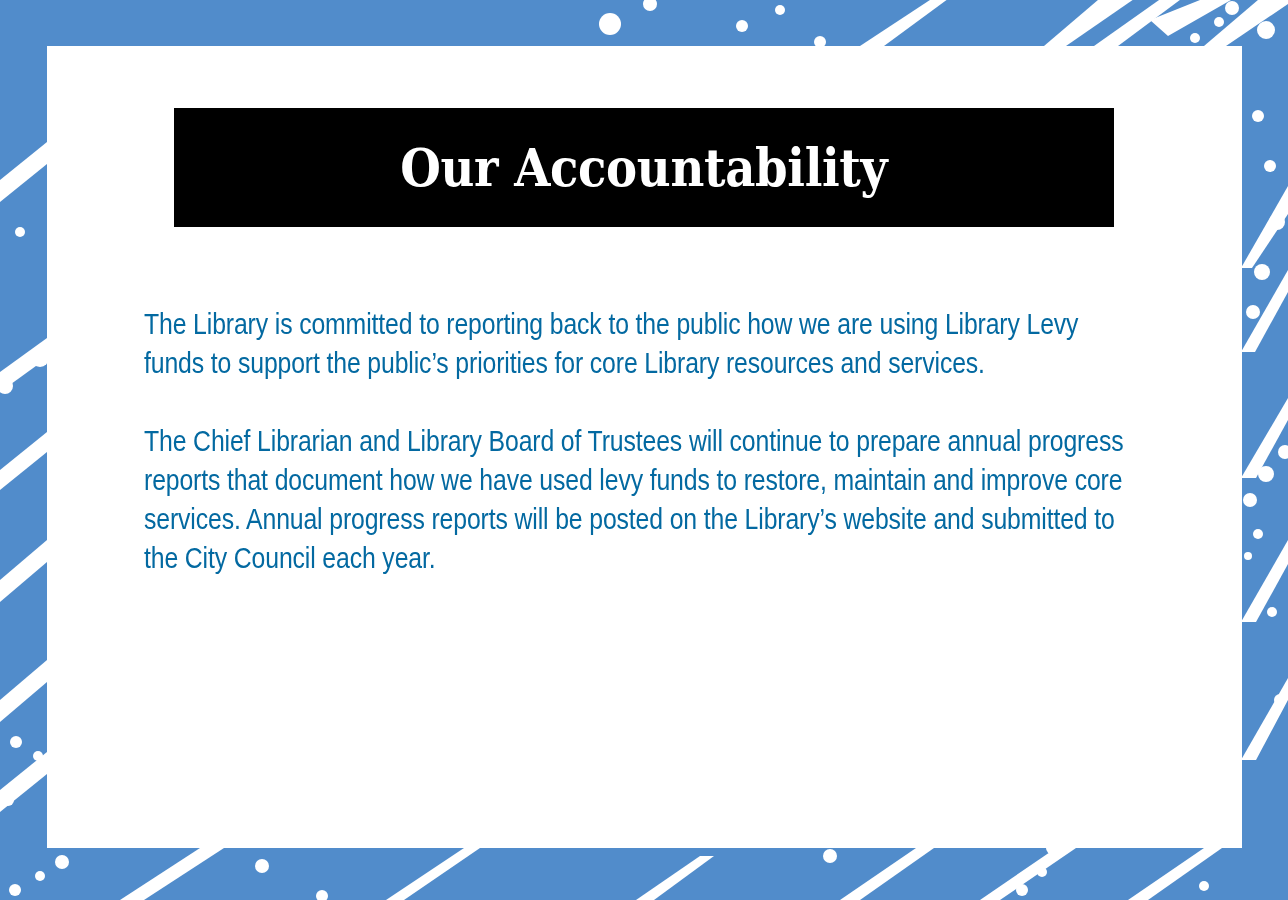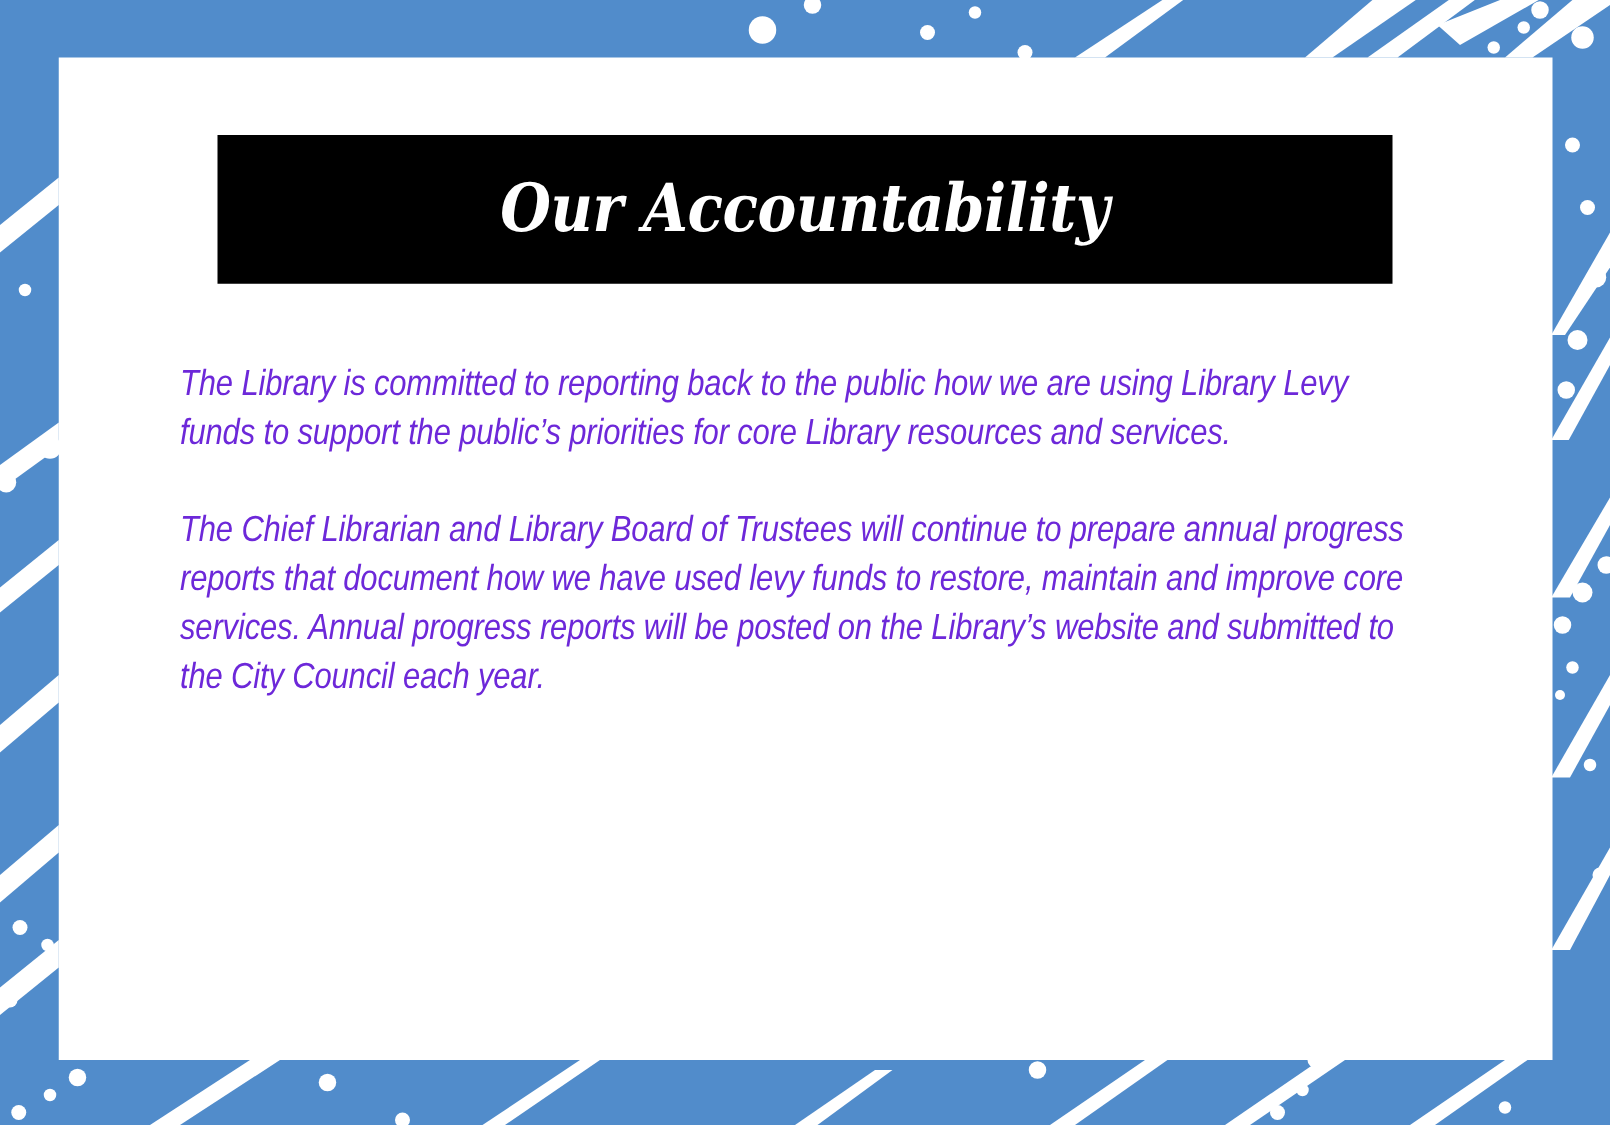--- a/index.html
+++ b/index.html
@@ -32,21 +32,20 @@
   }
 
   
   #card {
     position: absolute;
     left: 47px;
     top: 46px;
     width: 1195px;
     height: 802px;
     background: #ffffff;
-    font-style: italic;
   }
 
   
   #title-banner {
     position: absolute;
     left: 127px;    
     top: 62px;      
     width: 940px;   
     height: 119px;  
     background: #000000;
@@ -63,23 +62,23 @@
     letter-spacing: -0.4px;
     transform: scaleX(0.88);
     transform-origin: center center;
     white-space: nowrap;
   }
 
   
   #body-copy {
     position: absolute;
     left: 97px;   
-    top: 242px;   
+    top: 259px;   
     width: 1000px;
-    color: #6d28d9;
+    color: #0369a1;
   }
   .para {
     font-family: "Liberation Sans", sans-serif;
     font-size: 29px;
     line-height: 39px;
     letter-spacing: -0.15px;
     transform: scaleX(0.855);
     transform-origin: left top;
     width: 1165px;
     margin: 0;

